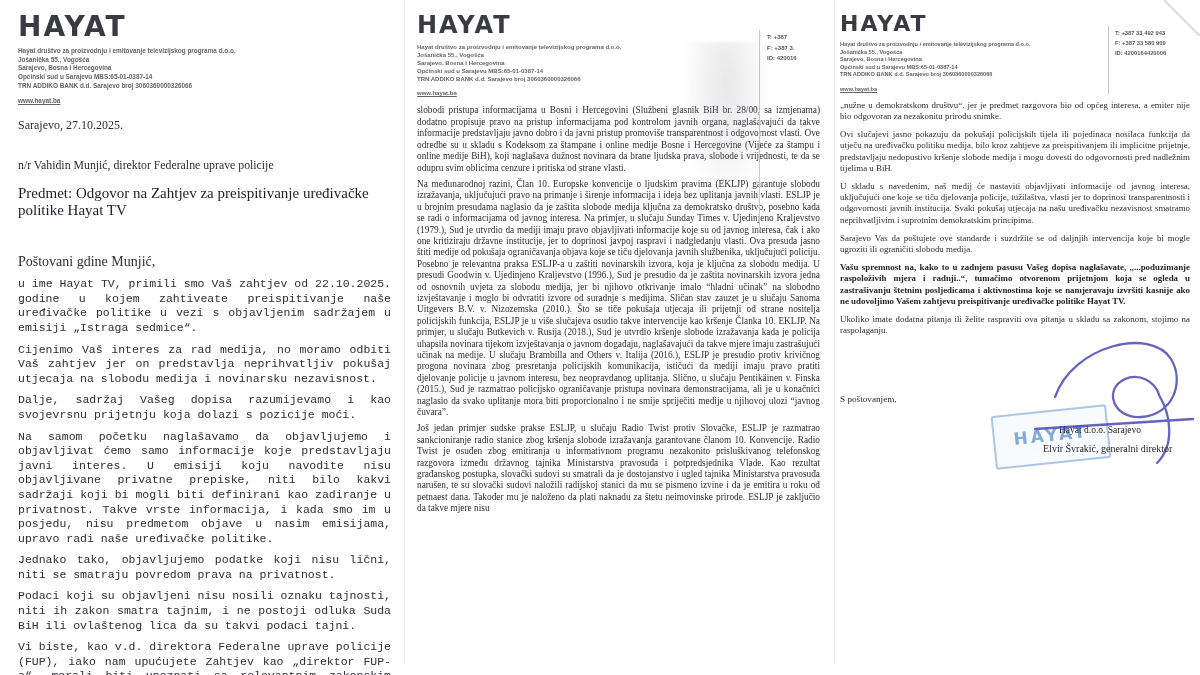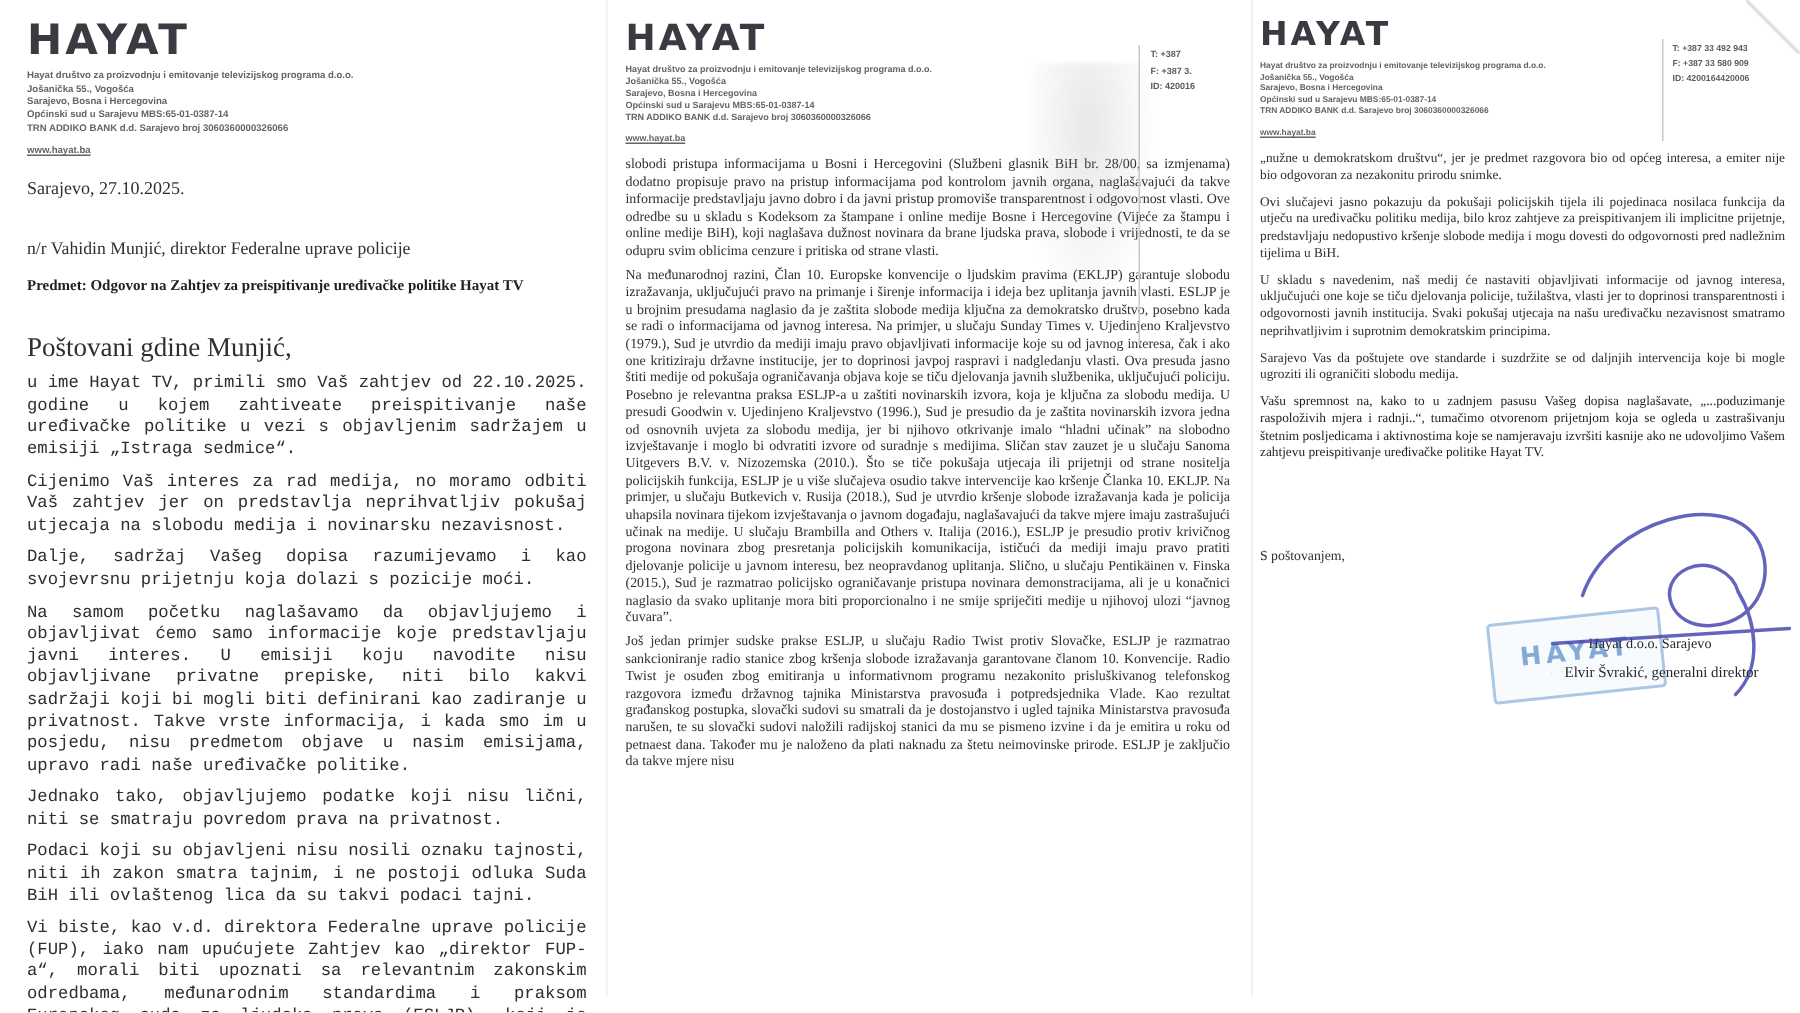--- a/index.html
+++ b/index.html
@@ -38,25 +38,25 @@
   
   .body-text{text-align:justify;}
   #page1 .body-text p{margin:7px 0 0 0;font-size:11.5px;line-height:14.6px;font-family:Liberation Mono, monospace;}
   #page2 .body-text{margin-top:9px;}
   #page2 .body-text p{margin:5px 0 0 0;font-size:9.3px;line-height:11.4px;}
   #page3 .body-text{margin-top:8px;}
   #page3 .body-text p{margin:7px 0 0 0;font-size:8.9px;line-height:11.2px;}
 
   .ref-block{margin-top:13px;font-size:12px;line-height:17px;}
   .attention{margin-top:24px;font-size:11.8px;}
-  .subject{margin-top:12px;font-size:10px;font-weight:bold;color:#1f1f24;}
-  .salutation{margin-top:25px;font-size:18px;}
+  .subject{margin-top:12px;font-size:15px;font-weight:normal;color:#1f1f24;}
+  .salutation{margin-top:35px;font-size:14px;}
   #page1 .body-text{margin-top:5px;}
 
-  .bold-para{font-weight:normal;color:#1f1f24;}
+  .bold-para{font-weight:bold;color:#1f1f24;}
   .closing{margin-top:58px;font-size:9.2px;}
 
   
   .sig-area{position:absolute;left:0;top:355px;width:366px;height:170px;}
   .sig-company{position:absolute;left:224px;top:70px;font-size:9.5px;color:#26262c;text-align:center;}
   .sig-name{position:absolute;left:208px;top:88px;font-size:10px;color:#26262c;}
   .stamp{position:absolute;left:158px;top:55px;width:112px;height:50px;
          border:2px solid rgba(96,148,205,.5);border-radius:3px;
          transform:rotate(-6deg);display:flex;flex-direction:column;align-items:center;
          justify-content:center;background:rgba(160,200,235,.08);}
@@ -162,20 +162,21 @@
     </div>
 
     <div class="body-text">
       <div>
           <p>„nužne u demokratskom društvu“, jer je predmet razgovora bio od općeg interesa, a emiter nije bio odgovoran za nezakonitu prirodu snimke.</p>
           <p>Ovi slučajevi jasno pokazuju da pokušaji policijskih tijela ili pojedinaca nosilaca funkcija da utječu na uređivačku politiku medija, bilo kroz zahtjeve za preispitivanjem ili implicitne prijetnje, predstavljaju nedopustivo kršenje slobode medija i mogu dovesti do odgovornosti pred nadležnim tijelima u BiH.</p>
           <p>U skladu s navedenim, naš medij će nastaviti objavljivati informacije od javnog interesa, uključujući one koje se tiču djelovanja policije, tužilaštva, vlasti jer to doprinosi transparentnosti i odgovornosti javnih institucija. Svaki pokušaj utjecaja na našu uređivačku nezavisnost smatramo neprihvatljivim i suprotnim demokratskim principima.</p>
           <p>Sarajevo Vas da poštujete ove standarde i suzdržite se od daljnjih intervencija koje bi mogle ugroziti ili ograničiti slobodu medija.</p>
         </div>
       <p class="bold-para">Vašu spremnost na, kako to u zadnjem pasusu Vašeg dopisa naglašavate, „...poduzimanje raspoloživih mjera i radnji..“, tumačimo otvorenom prijetnjom koja se ogleda u zastrašivanju štetnim posljedicama i aktivnostima koje se namjeravaju izvršiti kasnije ako ne udovoljimo Vašem zahtjevu preispitivanje uređivačke politike Hayat TV.</p>
+      <p>Ukoliko imate dodatna pitanja ili želite raspraviti ova pitanja u skladu sa zakonom, stojimo na raspolaganju.</p>
     </div>
 
     <div class="closing">S poštovanjem,</div>
 
     <div class="sig-area">
       <div class="stamp">
         <div class="stamp-text">HAYAT</div>
         <div class="stamp-sub">· · · · · ·</div>
       </div>
       <div class="sig-company">Hayat d.o.o. Sarajevo</div>

